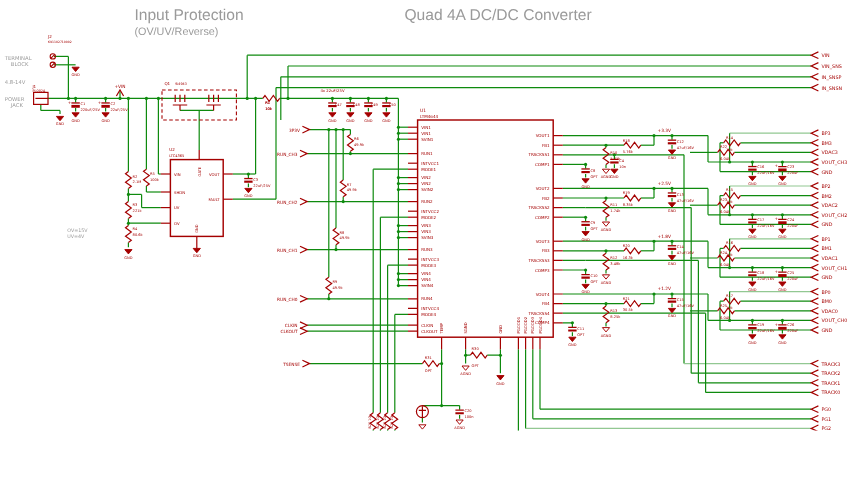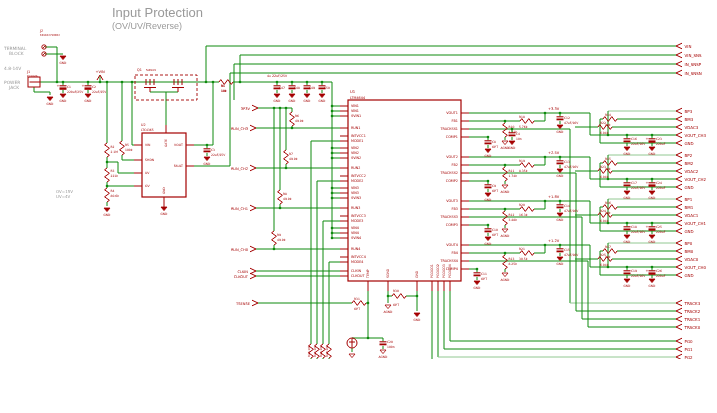--- a/index.html
+++ b/index.html
@@ -10,20 +10,21 @@
   #t-sub{left:112px;top:21px;font-size:9px;text-align:center;}
   #t-right{left:337px;top:5px;font-size:13px;}
   svg text{font-family:"DejaVu Sans", sans-serif;}
 </style>
 </head>
 <body>
 
 <div id="stage">
   <div id="t-main" class="title">Input Protection</div>
   <div id="t-sub" class="title">(OV/UV/Reverse)</div>
+  <div id="t-right" class="title">Quad 4A DC/DC Converter</div>
   <svg id="sch" width="717" height="413" viewBox="0 0 717 413">
       <g>
         <line x1="45" y1="47" x2="57" y2="47" stroke="#0e8a0e" stroke-width="1"></line>
         <line x1="57" y1="47" x2="57" y2="82" stroke="#0e8a0e" stroke-width="1"></line>
         <line x1="45" y1="54" x2="63" y2="54" stroke="#0e8a0e" stroke-width="1"></line>
         <line x1="34" y1="87" x2="34" y2="92" stroke="#0e8a0e" stroke-width="1"></line>
         <line x1="34" y1="92" x2="50" y2="92" stroke="#0e8a0e" stroke-width="1"></line>
         <line x1="50" y1="92" x2="50" y2="95" stroke="#0e8a0e" stroke-width="1"></line>
         <line x1="40" y1="82" x2="219" y2="82" stroke="#0e8a0e" stroke-width="1"></line>
         <line x1="233" y1="82" x2="332" y2="82" stroke="#0e8a0e" stroke-width="1"></line>

